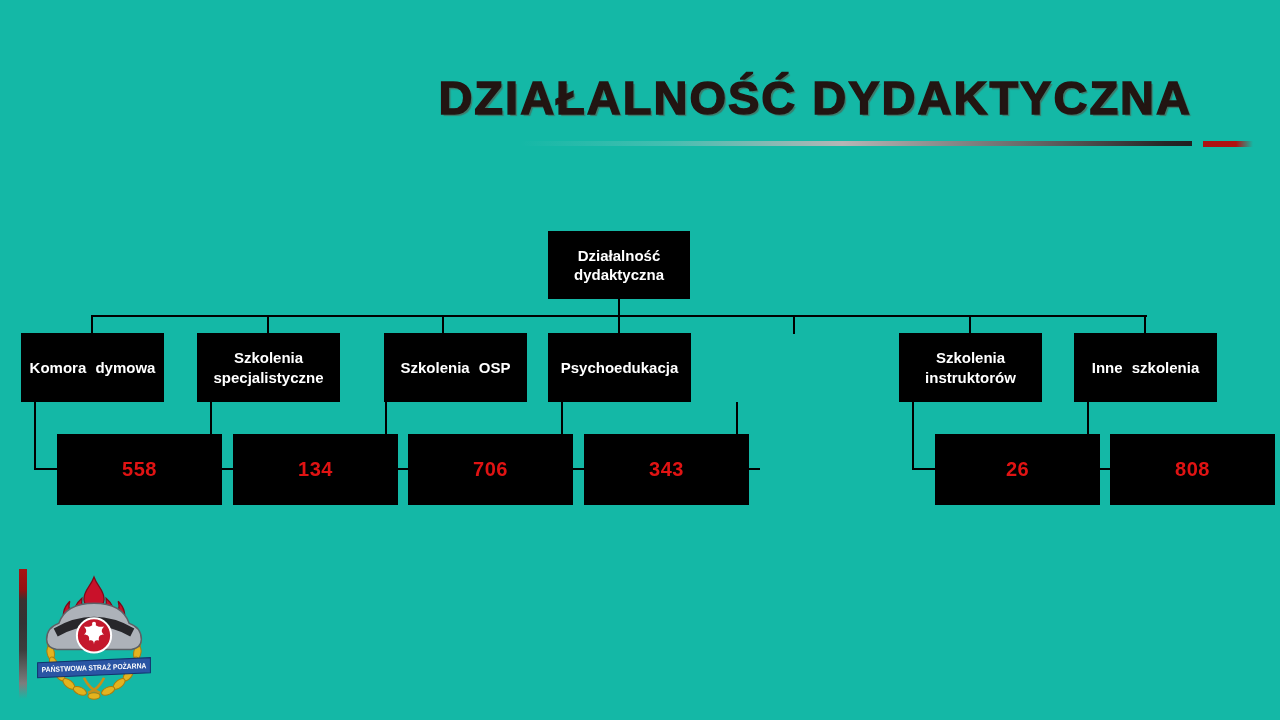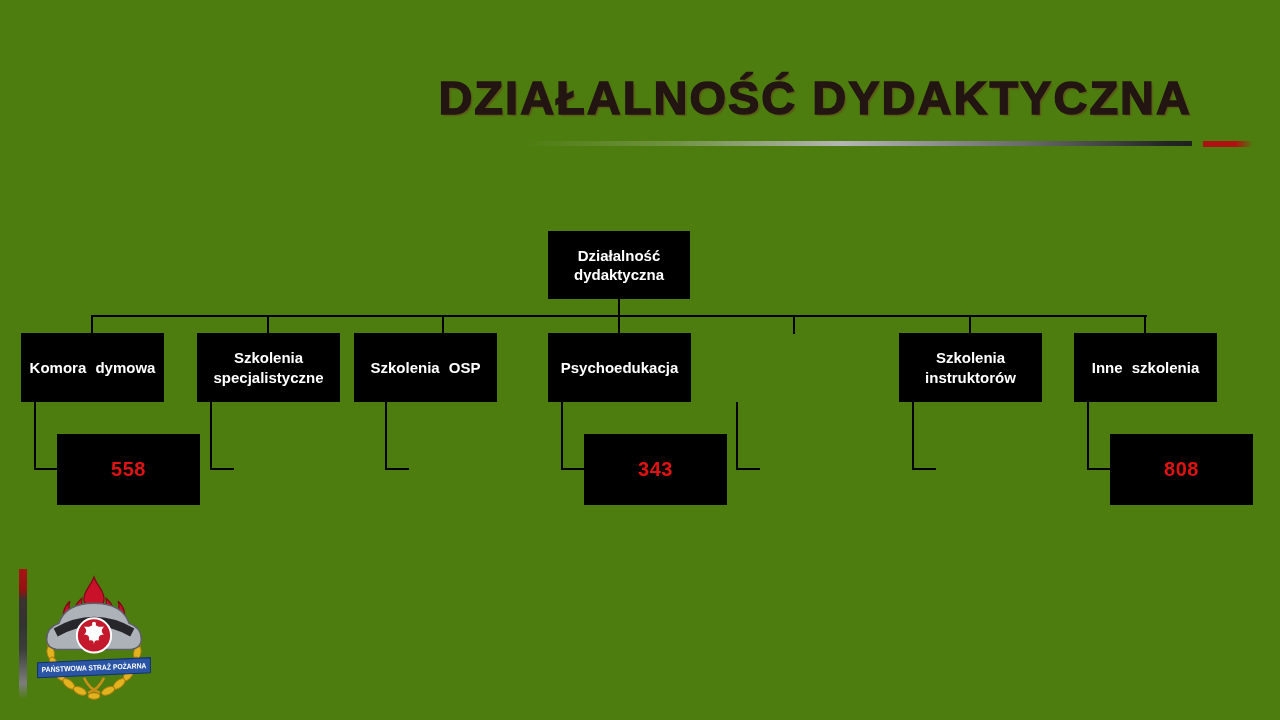--- a/index.html
+++ b/index.html
@@ -3,21 +3,21 @@
 <meta charset="utf-8">
 <style>
   * { margin: 0; padding: 0; box-sizing: border-box; }
   html, body { background: #ffffff; }
   body { font-family: "Liberation Sans", sans-serif; }
 
   .slide {
     position: relative;
     width: 1280px;
     height: 720px;
-    background: #4d7c0f;
+    background: #14b8a6;
     overflow: hidden;
   }
 
   
   .slide-title {
     position: absolute;
     top: 74px;
     right: 88px;
     font-size: 47px;
     line-height: 1.0;
@@ -75,21 +75,21 @@
   .child-box {
     top: 333px;
     width: 143px; height: 69px;
     font-size: 15px;
     line-height: 1.3;
     word-spacing: 5px;
     padding: 0 5px;
   }
   .value-box {
     top: 434px;
-    width: 143px; height: 71px;
+    width: 165px; height: 71px;
     font-size: 20px;
     letter-spacing: 0.5px;
     color: #e01313;
   }
 
   
   .conn { position: absolute; background: #000000; }
   .root-stub  { left: 618px; top: 299px; width: 2px; height: 18px; }
   .h-line     { left: 92px;  top: 315px; width: 1055px; height: 2px; }
   .stub       { top: 315px; width: 2px; height: 19px; }
@@ -144,21 +144,21 @@
   <div class="conn stub" style="left:793px"></div>
   <div class="conn stub" style="left:969px"></div>
   <div class="conn stub" style="left:1144px"></div>
 
   <div class="box child-box" style="left:197px">
     <span>Szkolenia specjalistyczne</span>
   </div>
   <div class="box child-box" style="left:21px">
     <span>Komora dymowa</span>
   </div>
-  <div class="box child-box" style="left:354px">
+  <div class="box child-box" style="left:384px">
     <span>Szkolenia OSP</span>
   </div>
   <div class="box child-box" style="left:548px">
     <span>Psychoedukacja</span>
   </div>
   <div class="box child-box" style="left:899px">
     <span>Szkolenia instruktorów</span>
   </div>
   <div class="box child-box" style="left:1074px">
     <span>Inne szkolenia</span>
@@ -168,22 +168,31 @@
   <div class="elbow" style="left:210px"></div>
   <div class="elbow" style="left:385px"></div>
   <div class="elbow" style="left:561px"></div>
   <div class="elbow" style="left:736px"></div>
   <div class="elbow" style="left:912px"></div>
   <div class="elbow" style="left:1087px"></div>
 
   <div class="box value-box" style="left:57px">
     <span>558</span>
   </div>
+  <div class="box value-box" style="left:233px">
+    <span>134</span>
+  </div>
+  <div class="box value-box" style="left:408px">
+    <span>706</span>
+  </div>
   <div class="box value-box" style="left:584px">
     <span>343</span>
+  </div>
+  <div class="box value-box" style="left:935px">
+    <span>26</span>
   </div>
   <div class="box value-box" style="left:1110px">
     <span>808</span>
   </div>
 
   <div class="accent-bar"></div>
 
   <svg class="logo" viewBox="0 0 120 135" xmlns="http://www.w3.org/2000/svg">
 
     <g fill="#e3b31f" stroke="#a87d0e" stroke-width="1">

